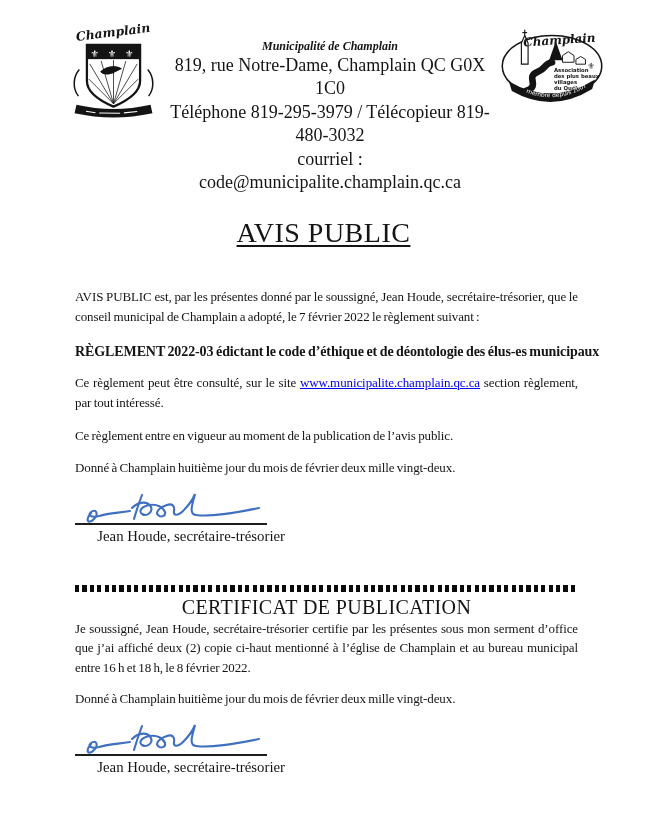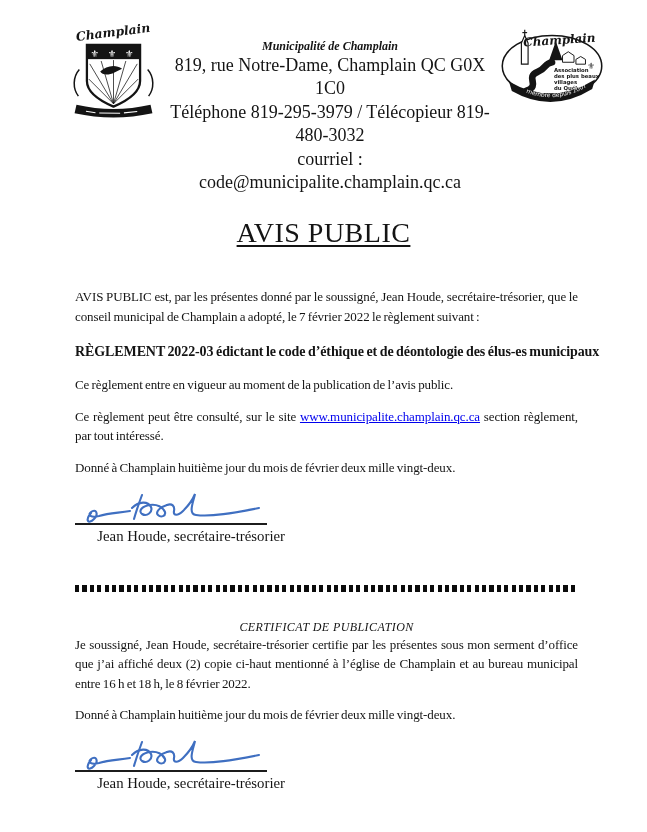--- a/index.html
+++ b/index.html
@@ -32,21 +32,21 @@
 
   
   .sig-block{margin-top:8px;width:210px;}
   .sig-svg{display:block;height:44px;width:200px;}
   .sig-line{width:192px;border-bottom:2px solid #1c1c1c;margin-top:-7px;}
   .sig-name{font-size:14.8px;margin-top:3px;text-align:right;}
 
   
   .dotted-divider{margin-top:40px;height:7px;width:503px;
       background:repeating-linear-gradient(90deg,#0b0b0b 0 4.2px,#ffffff 4.2px 7.4px);}
-  .cert-title{margin-top:28px;text-align:center;font-size:12px;letter-spacing:0.4px;font-style:italic;}
+  .cert-title{margin-top:4px;text-align:center;font-size:20px;letter-spacing:0.4px;}
   .cert-p1{}
 
   .logo-svg{display:block;}
 </style>
 </head>
 <body>
 
 <div class="page">
 
   <div class="header">
@@ -116,23 +116,23 @@
   </div>
 
   <div class="doc-title">AVIS PUBLIC</div>
 
   <div class="content">
 
     <p class="para p1">AVIS PUBLIC est, par les présentes donné par le soussigné, Jean Houde, secrétaire-trésorier,  que le conseil municipal de Champlain a adopté, le 7 février 2022 le règlement suivant :</p>
 
     <p class="para reglement">RÈGLEMENT 2022-03 édictant le code d’éthique et de déontologie des élus-es municipaux</p>
 
+    <p class="para gap2"><span>Ce règlement peut être consulté, sur le site </span><a class="doclink">www.municipalite.champlain.qc.ca</a><span> section règlement, par tout intéressé.</span></p>
+
     <p class="para gap">Ce règlement entre en vigueur au moment de la publication de l’avis public.</p>
-
-    <p class="para gap2"><span>Ce règlement peut être consulté, sur le site </span><a class="doclink">www.municipalite.champlain.qc.ca</a><span> section règlement, par tout intéressé.</span></p>
 
     <p class="para gap2">Donné à Champlain huitième jour du mois de février deux mille vingt-deux.</p>
 
     <div class="sig-block">
       <svg class="sig-svg" viewBox="0 0 200 44">
         <g fill="none" stroke="#3f6fc1" stroke-width="2.1" stroke-linecap="round">
           <path d="M16,27 C10,34 13,39 19,33 C24,28 21,22 16,26 C12,29 16,32 24,30 C34,27 43,27 55,25"></path>
           <path d="M67,9 C64,17 61,26 59,33"></path>
           <path d="M57,22 C64,15 73,15 76,21 C78,26 72,31 67,28 C63,25 67,20 75,19 C82,18 88,21 90,26 C91,30 86,32 83,29 C80,26 85,21 92,19"></path>
           <path d="M92,19 C97,17 100,20 99,25 C98,30 103,30 108,25 C114,19 118,13 120,8 C118,17 113,28 121,29 C136,31 158,27 184,22"></path>

